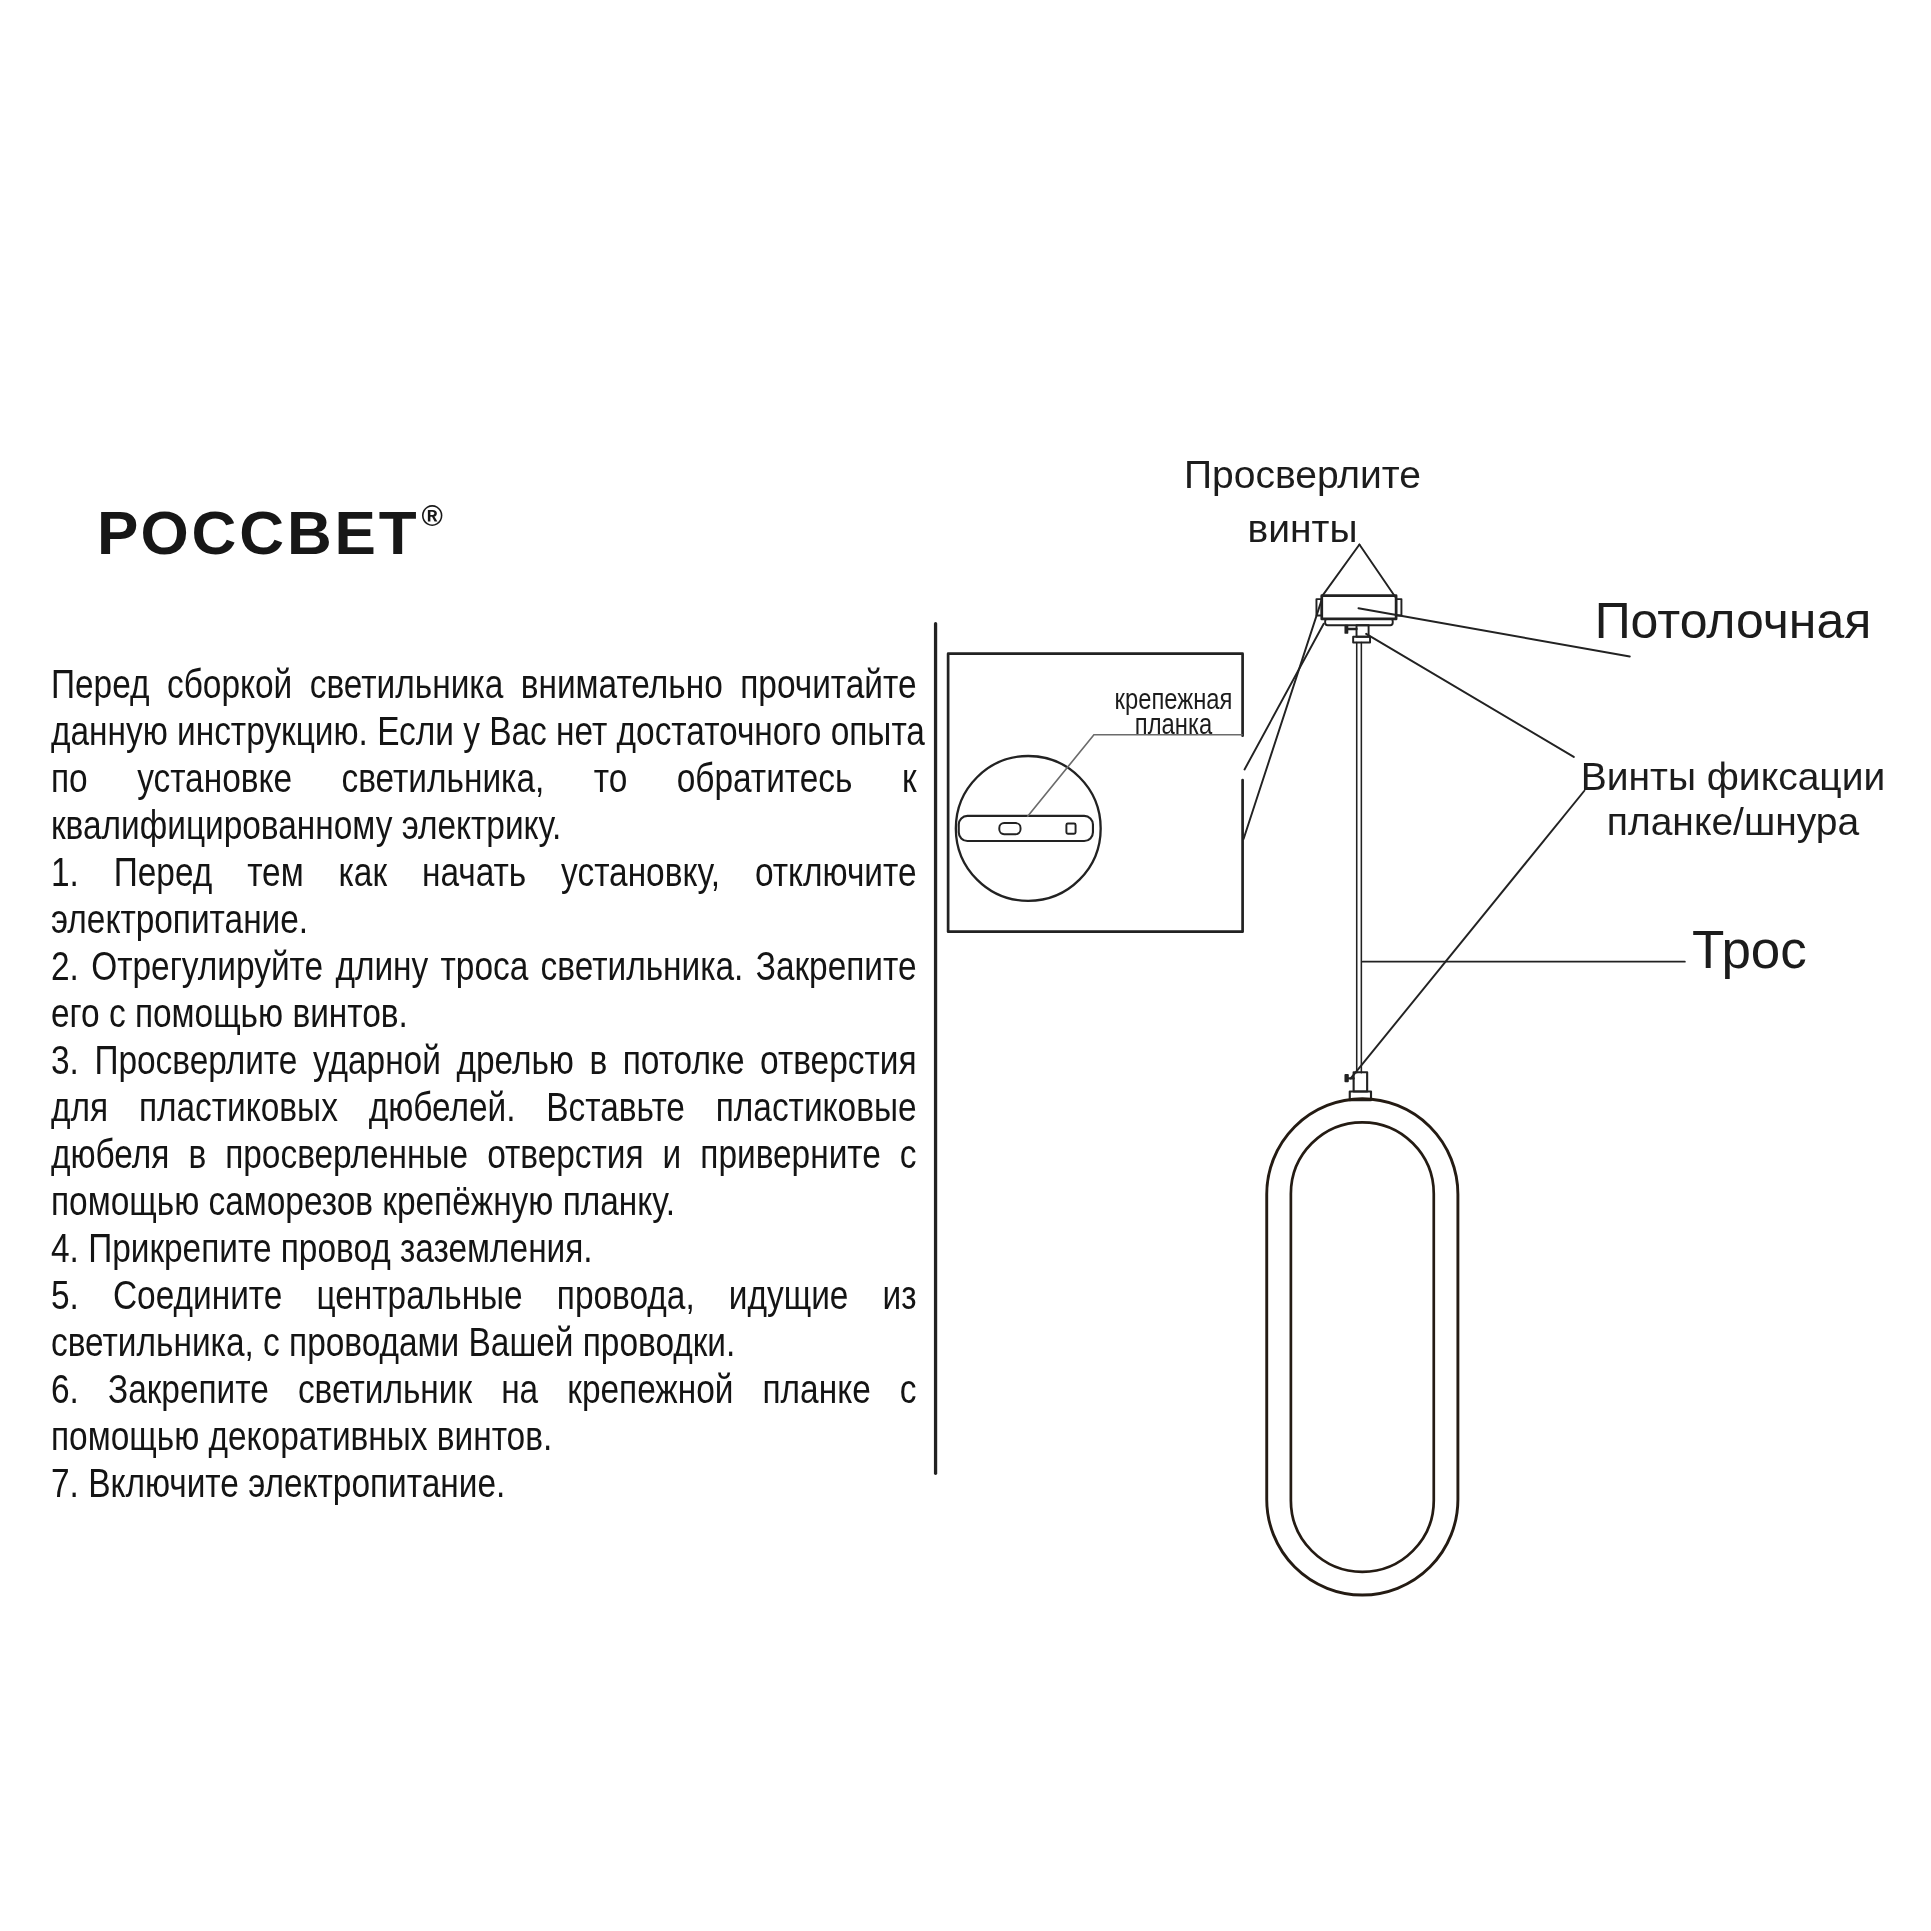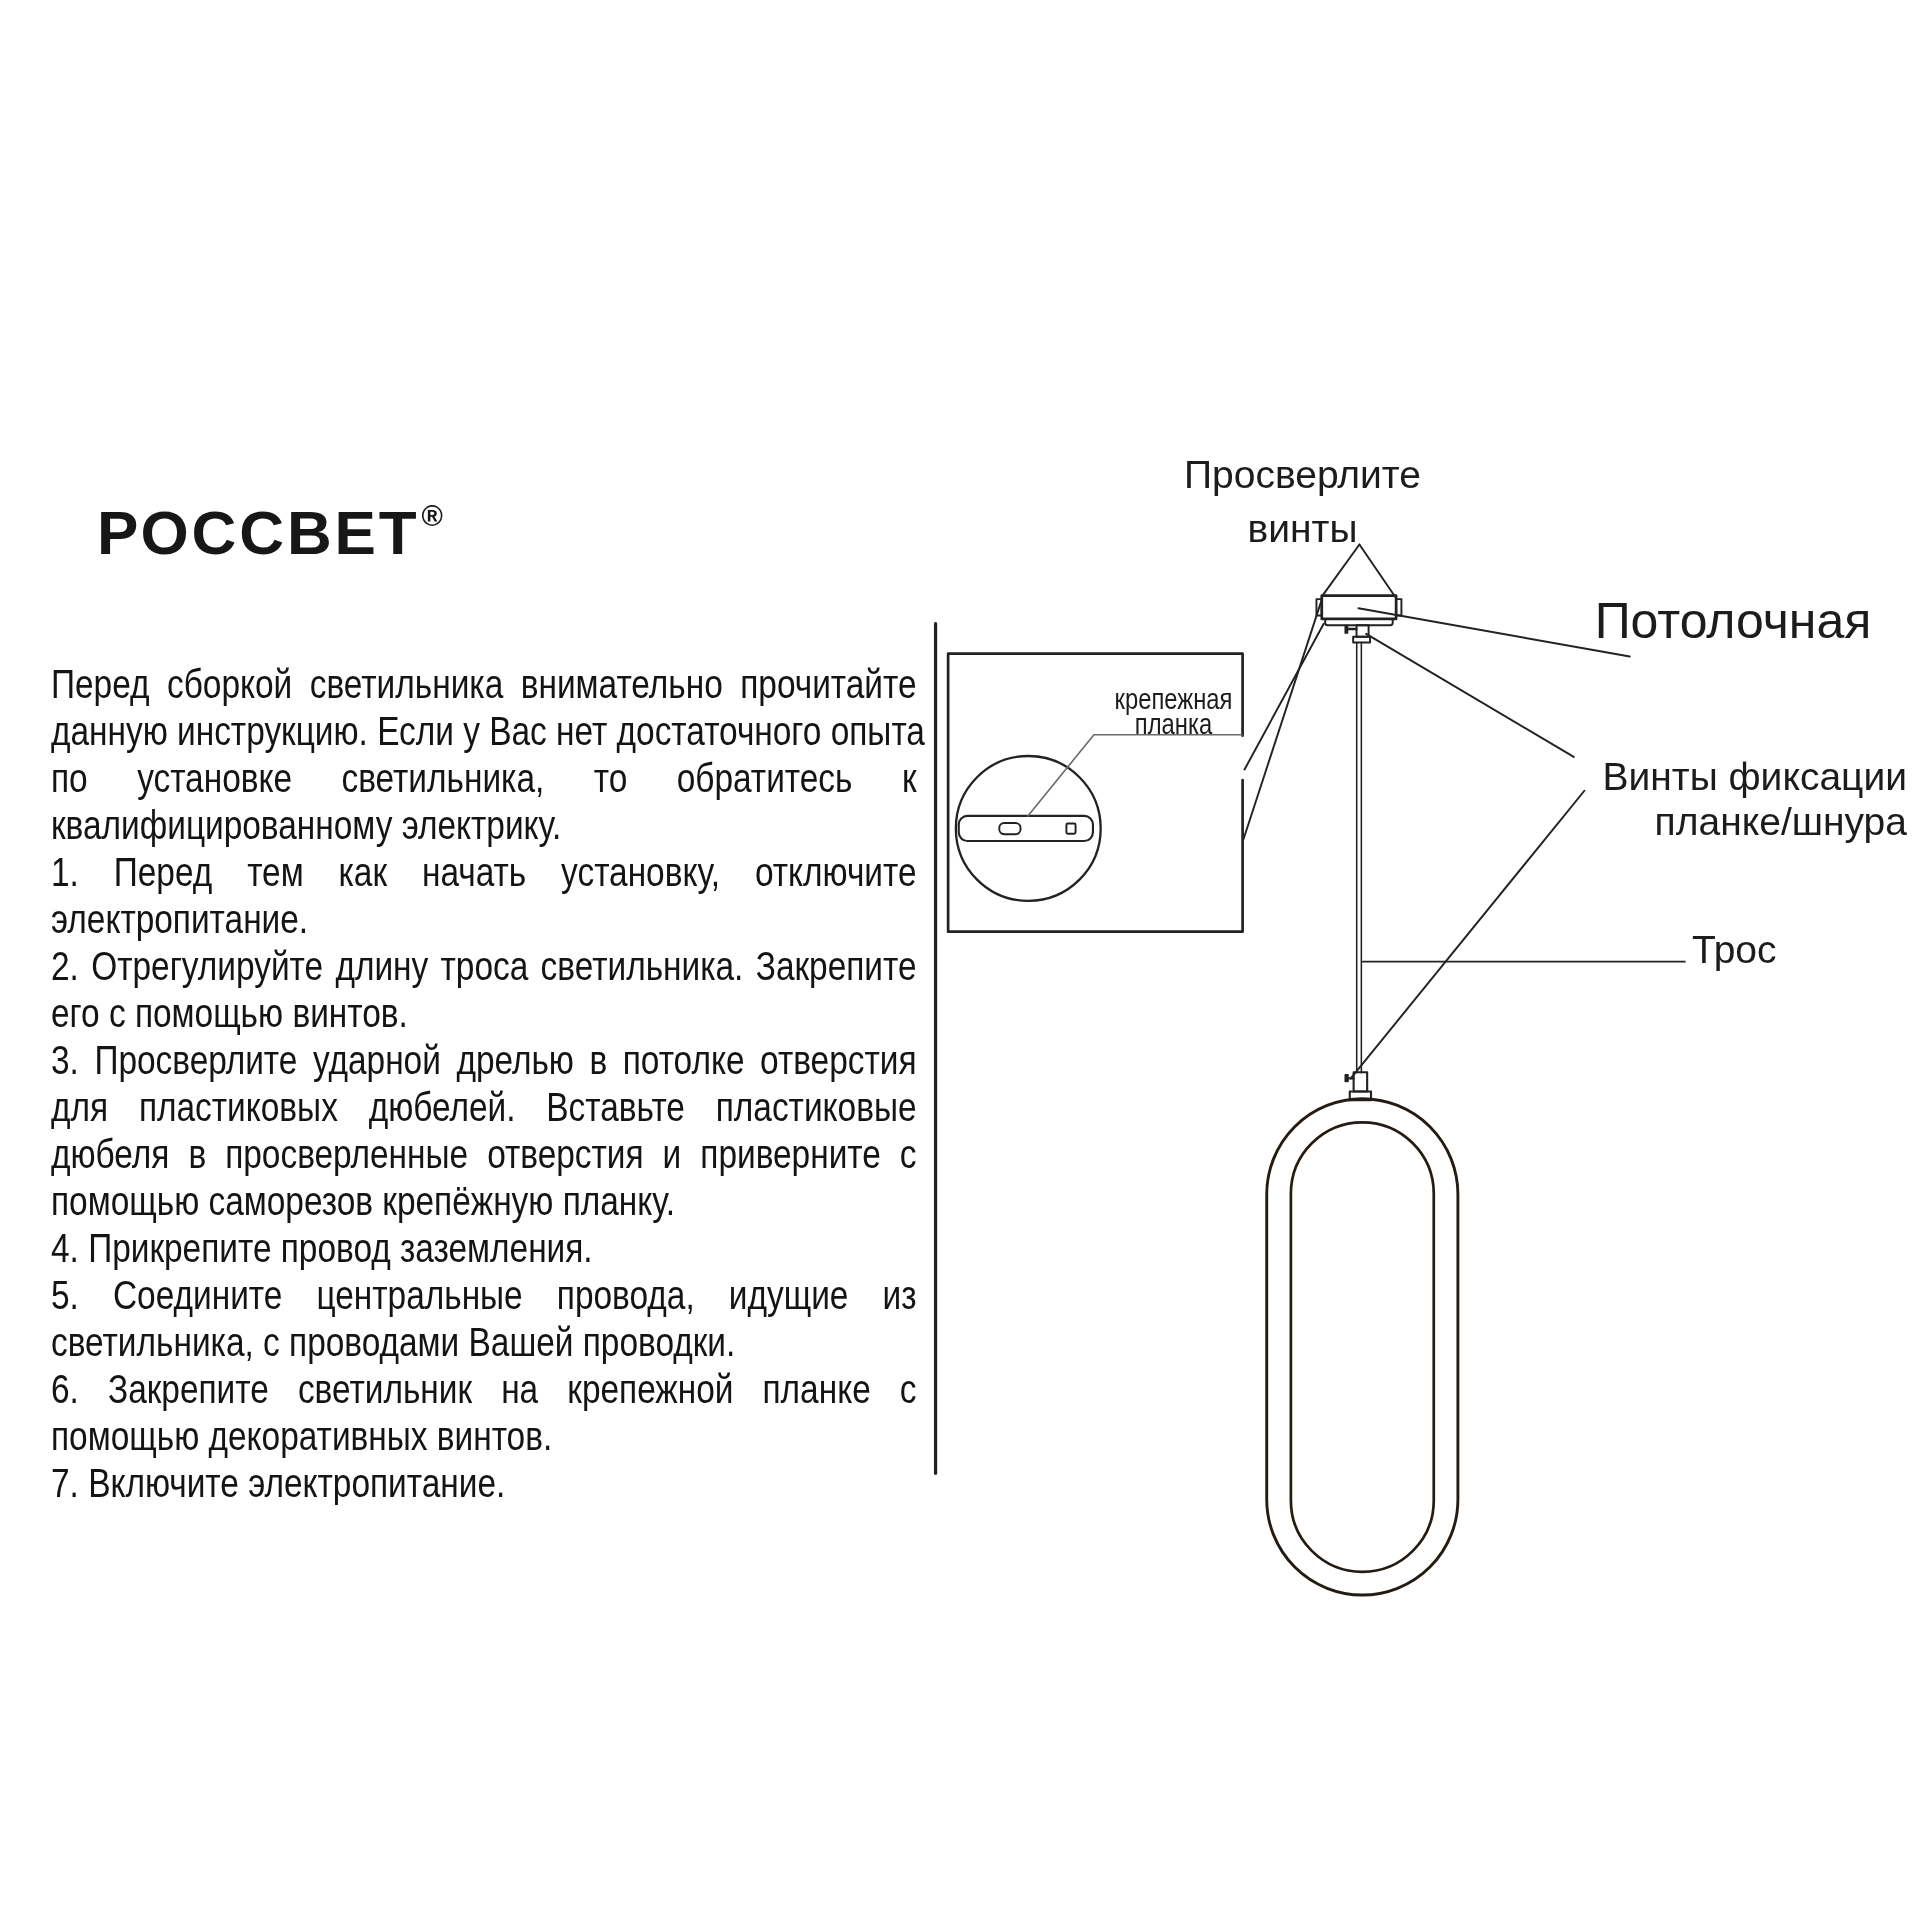--- a/index.html
+++ b/index.html
@@ -25,22 +25,22 @@
     position:absolute;left:51px;top:661px;width:1062px;
     transform:scaleX(0.815);transform-origin:0 0;
     font-size:41px;line-height:47px;color:#141414;
   }
   .textcol .jline{text-align:justify;text-align-last:justify;white-space:nowrap;}
   .textcol .lline{text-align:left;white-space:nowrap;}
   
   .dlabel{position:absolute;text-align:center;color:#1c1c1c;}
   #label-decorative{left:1153px;top:448px;width:299px;font-size:39px;line-height:54px;}
   #label-ceiling{left:1588px;top:595px;width:290px;font-size:50px;line-height:52px;}
-  #label-fixing{left:1559px;top:754px;width:348px;font-size:39px;line-height:45px;text-align:right;}
-  #label-cable{left:1692px;top:928px;font-size:39px;line-height:44px;text-align:left;}
+  #label-fixing{left:1559px;top:754px;width:348px;font-size:39px;line-height:45px;}
+  #label-cable{left:1692px;top:928px;font-size:53px;line-height:44px;text-align:left;}
   #label-plate{left:1055px;top:687px;width:237px;font-size:29px;line-height:25px;
                transform:scaleX(0.82);transform-origin:50% 0;}
   
   .diagram-svg{position:absolute;left:0;top:0;width:1931px;height:1931px;}
   .diagram-svg *{vector-effect:none;}
   .st{fill:none;stroke:var(--line);stroke-linecap:round;stroke-linejoin:round;}
   .fillink{fill:var(--line);stroke:none;}
   .ringst{fill:none;stroke:var(--ring);}
   .grayst{fill:none;stroke:var(--leader);}
 </style>

